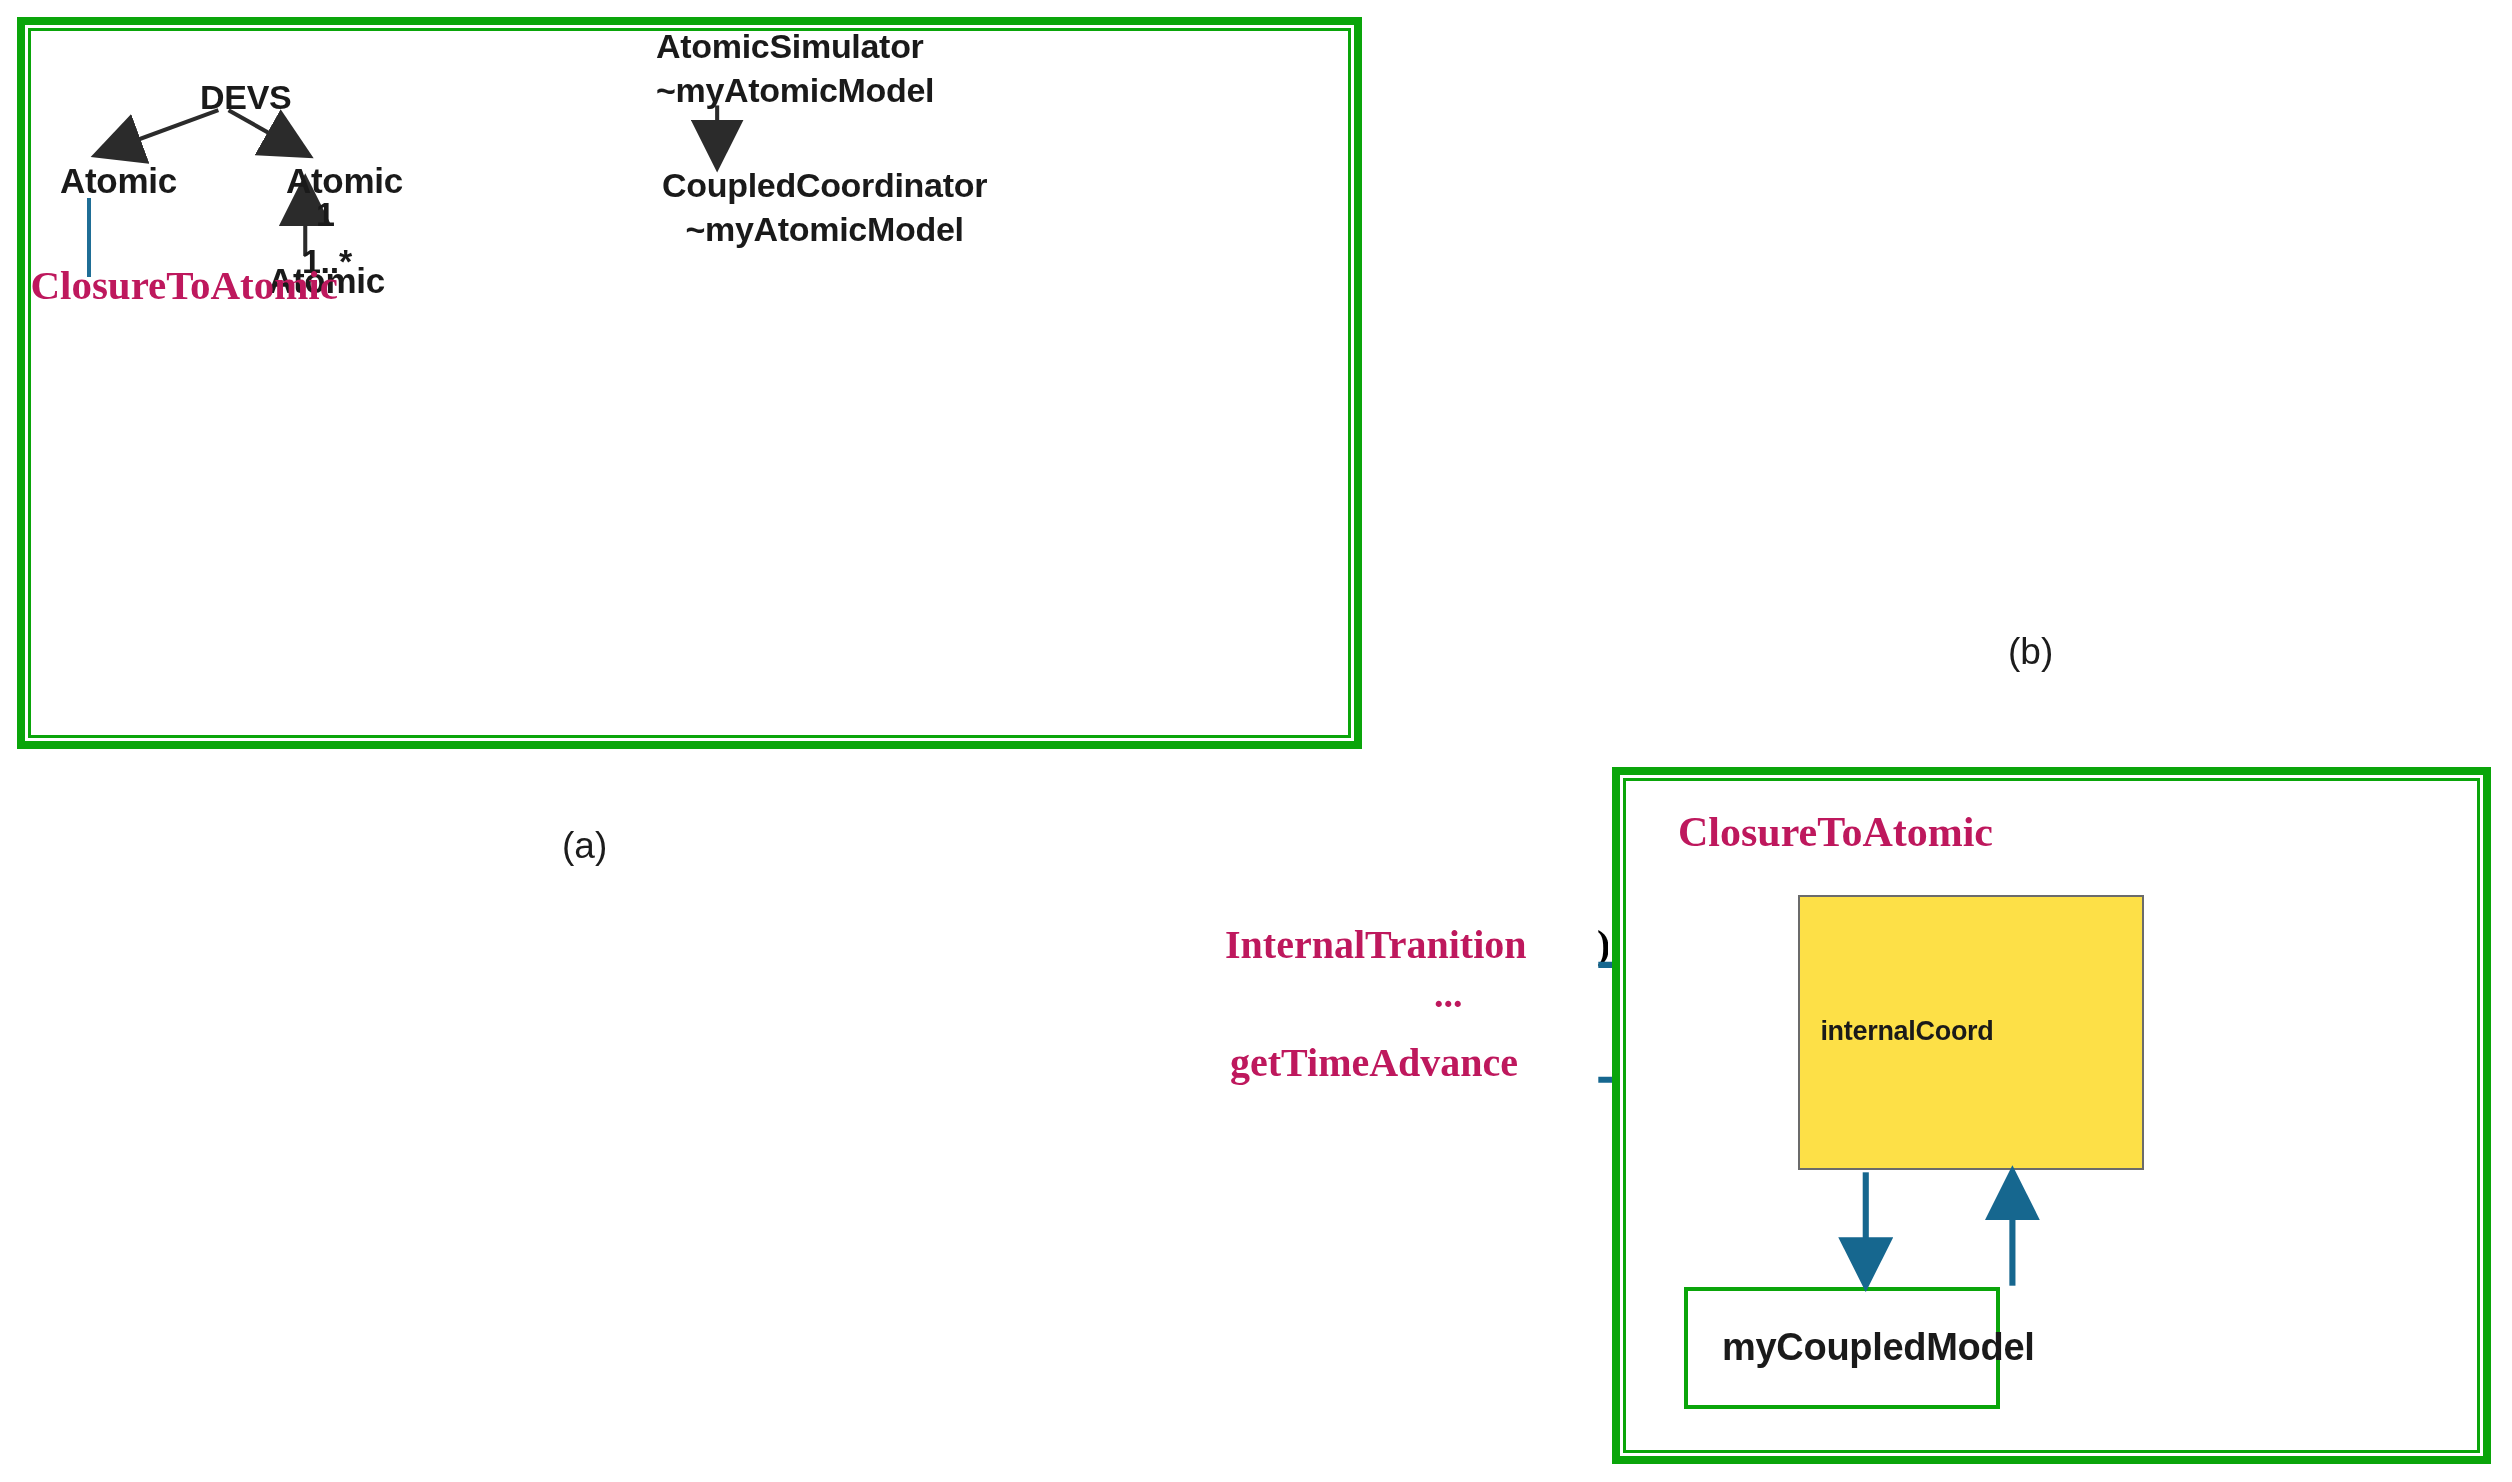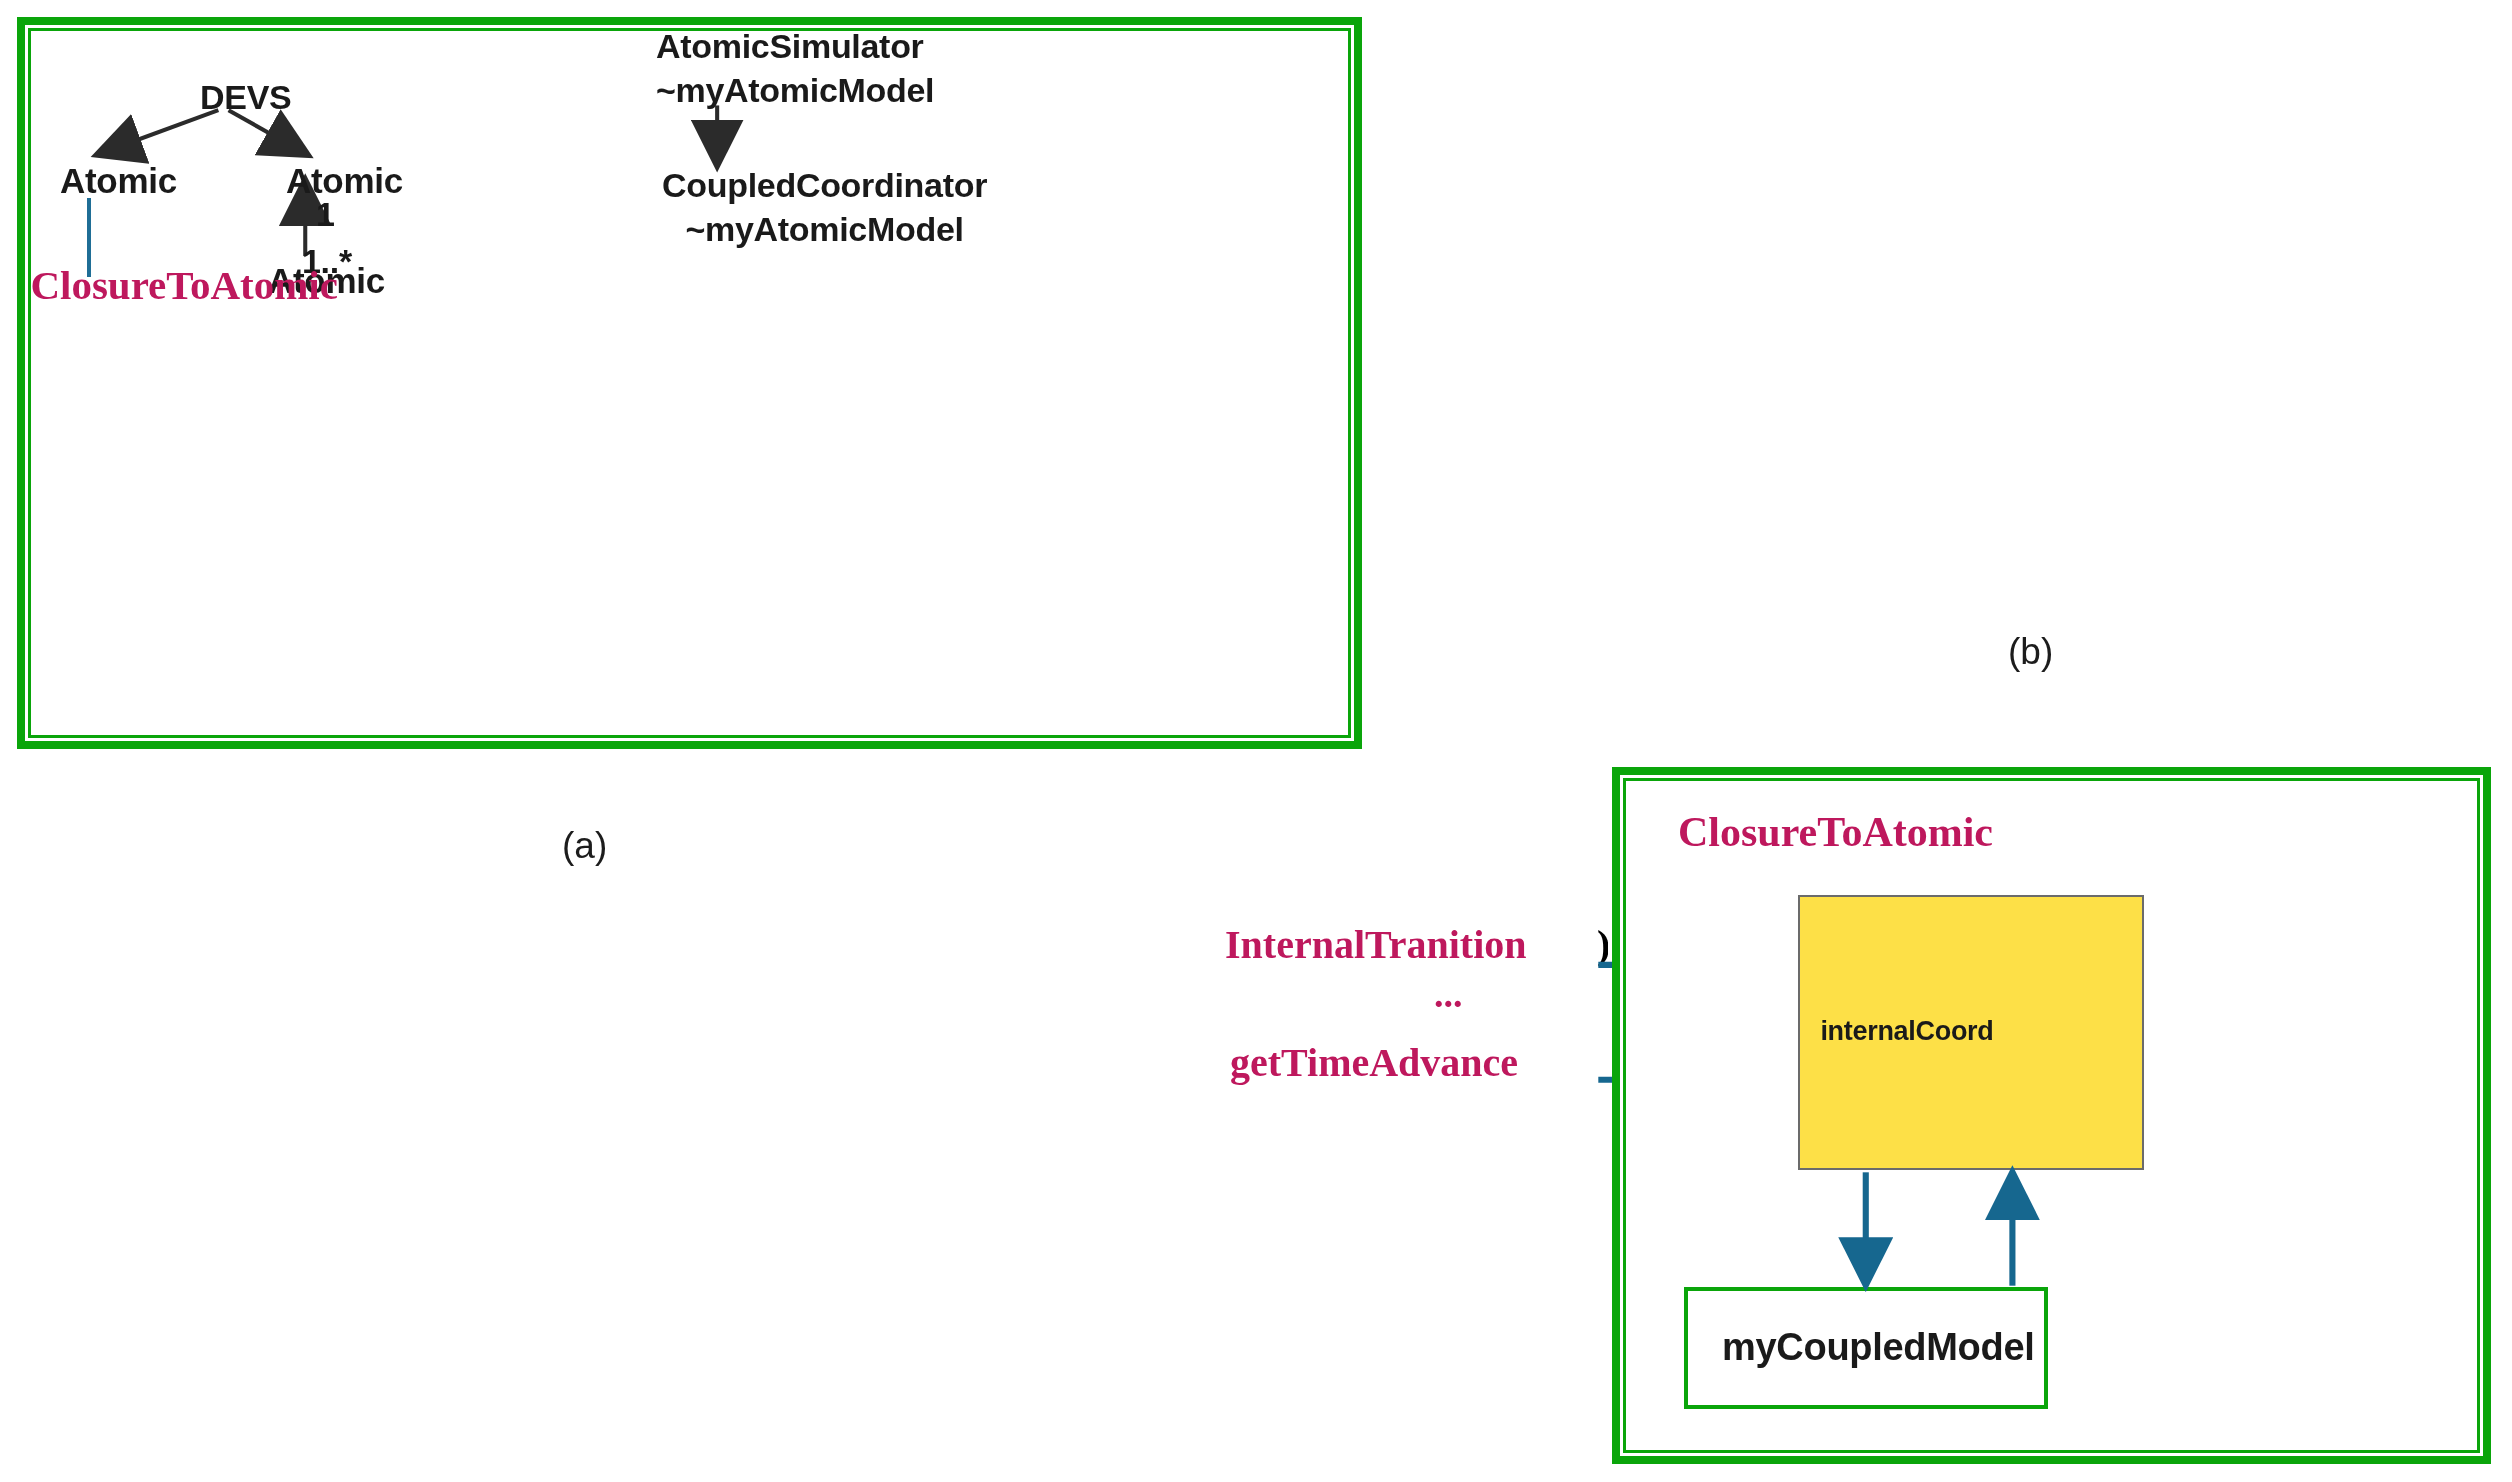--- a/index.html
+++ b/index.html
@@ -189,21 +189,21 @@
 
 <div class="panel-frame" style="left:1612px; top:767px; width:879px; height:697px;">
   <div class="panel-inner">
 
     <div class="abs serif-bold t-closure-b" style="left:58px; top:33px;">ClosureToAtomic</div>
 
     <div class="grey-box" style="left:178px; top:120px; width:346px; height:275px;">
       <div class="abs sans-bold t-coord" style="left:20.4px; top:119px;">internalCoord</div>
     </div>
 
-    <div class="green-box" style="left:64px; top:512px; width:364px; height:122px;">
+    <div class="green-box" style="left:64px; top:512px; width:316px; height:122px;">
       <div class="abs sans-bold t-coupled" style="left:34px; top:35px;">myCoupledModel</div>
     </div>
 
     <svg class="overlay" width="869" height="686" viewBox="0 0 1280 1010">
       <defs>
         <marker id="arrowBlueDown" markerWidth="9" markerHeight="9" refX="7.5" refY="4.5" orient="auto" markerUnits="strokeWidth">
           <path d="M0,0 L9,4.5 L0,9 z" fill="#16678F"></path>
         </marker>
         <marker id="arrowBlueUp" markerWidth="9" markerHeight="9" refX="7.5" refY="4.5" orient="auto" markerUnits="strokeWidth">
           <path d="M0,0 L9,4.5 L0,9 z" fill="#16678F"></path>

